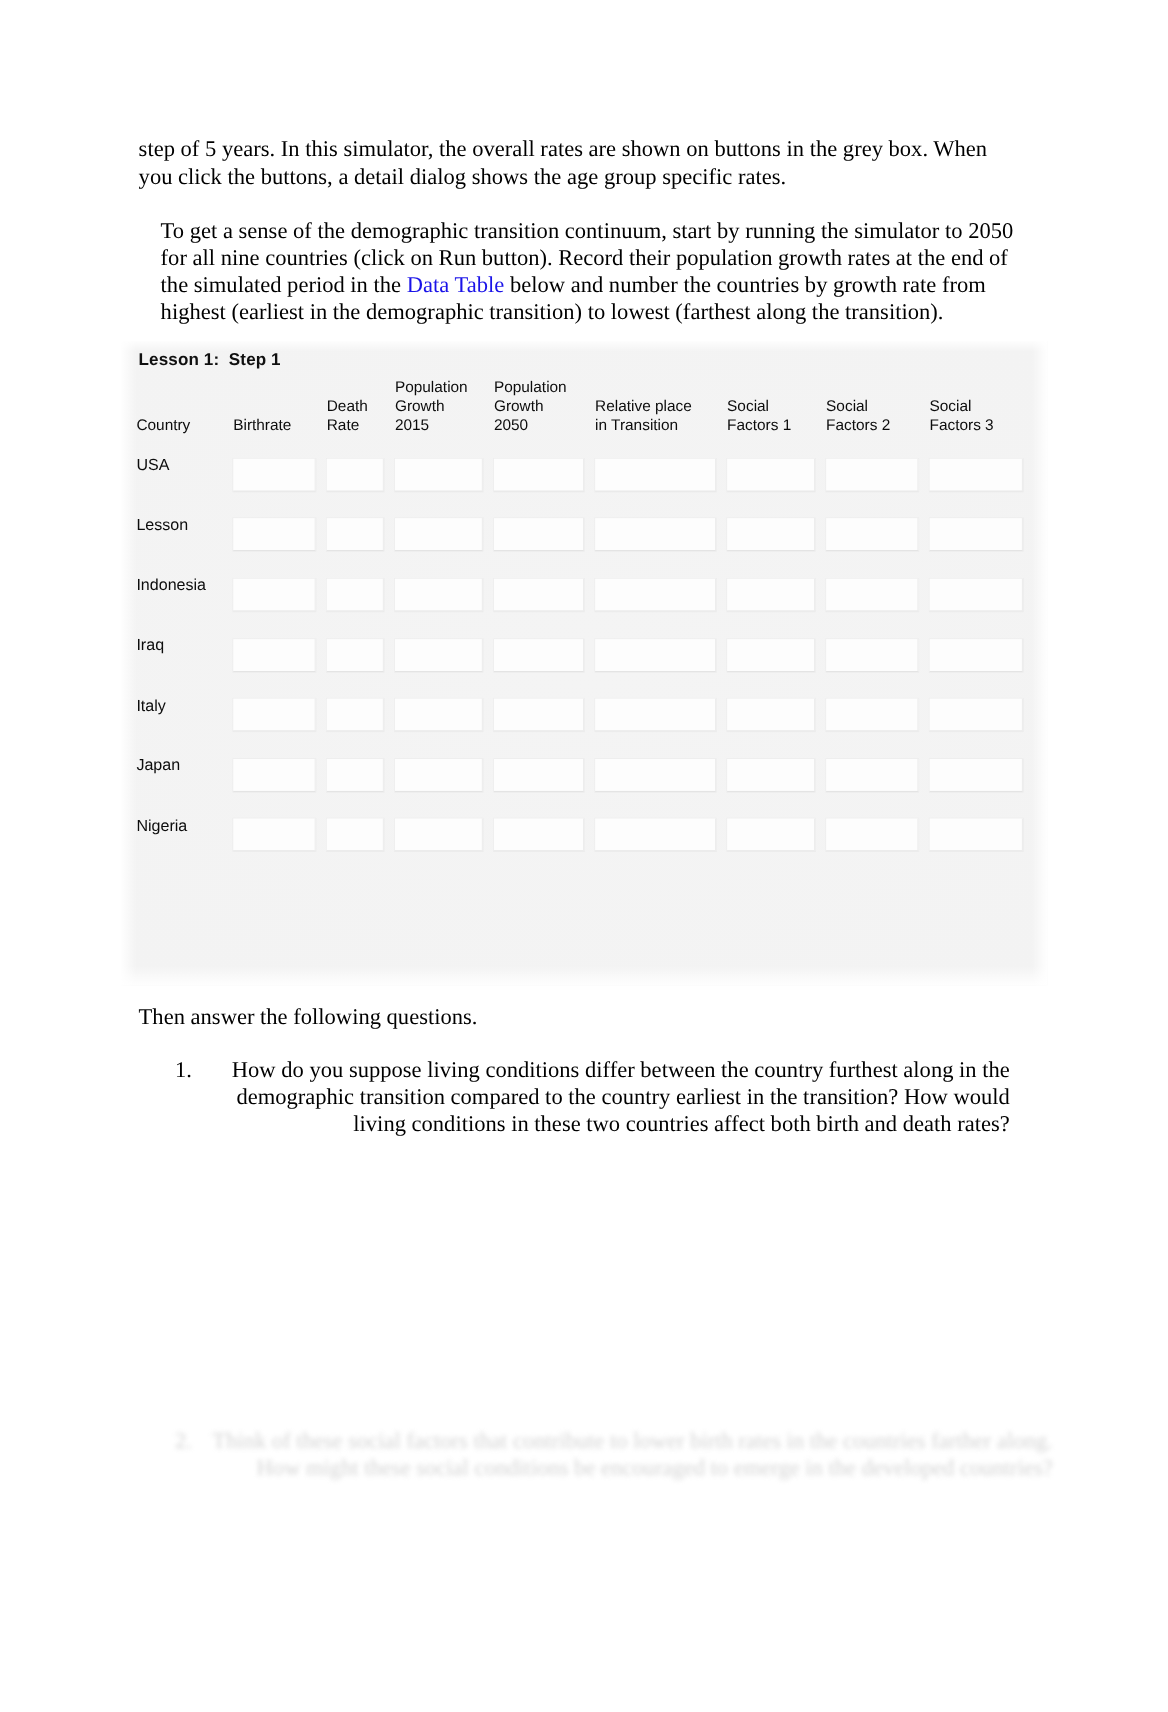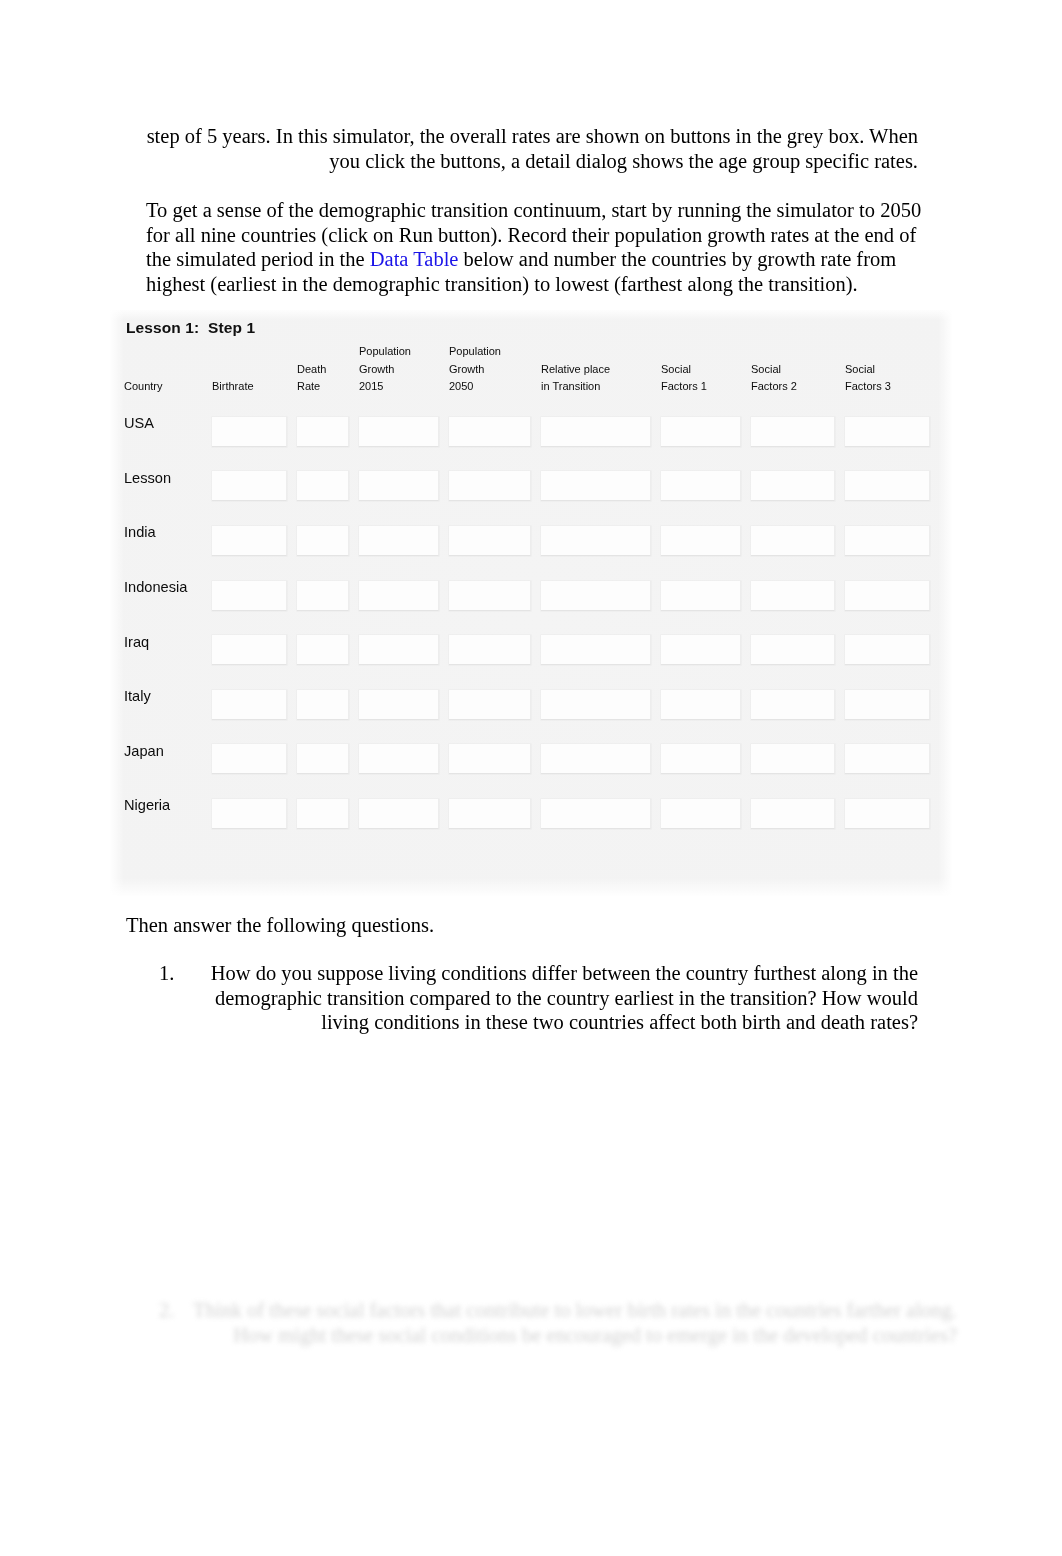--- a/index.html
+++ b/index.html
@@ -26,21 +26,21 @@
   .body-text {
     position: absolute;
     left: 126px;
     width: 792px;
     font-family: "Liberation Serif", serif;
     font-size: 20.5px;
     line-height: 24.6px;
     color: #000000;
     text-align: left;
   }
-  #para-1 { top: 124px; text-align: right; }
+  #para-1 { top: 124px; }
   #para-2 { top: 198px; margin-left: 20px; }
 
   .link-text {
     color: #1a13e8;
   }
 
   
   .table-panel {
     position: absolute;
     left: 110px;
@@ -107,21 +107,21 @@
   .c7 { width: 94px; }
   .c8 { width: 95px; }
 
   
   .hdr-row {
     height: 50px;
     align-items: flex-end;
   }
   .hdr-cell {
     font-family: "Liberation Sans", sans-serif;
-    font-size: 11px;
+    font-size: 14px;
     line-height: 17.2px;
     color: #0c0c0c;
     padding-bottom: 1px;
     white-space: pre-line;
   }
 
   
   .data-row {
     height: 54.6px;
     align-items: center;
@@ -293,49 +293,20 @@
             </div>
             <div class="col c7 cell-wrap">
               <input type="text" class="field" value="" style="">
             </div>
             <div class="col c8 cell-wrap">
               <input type="text" class="field" value="" style="">
             </div>
           </div>
           <div class="grid-row data-row">
             <div class="col c0">
-              <div class="row-label">India</div>
-            </div>
-            <div class="col c1 cell-wrap">
-              <input type="text" class="field" value="" style="">
-            </div>
-            <div class="col c2 cell-wrap">
-              <input type="text" class="field" value="" style="">
-            </div>
-            <div class="col c3 cell-wrap">
-              <input type="text" class="field" value="" style="">
-            </div>
-            <div class="col c4 cell-wrap">
-              <input type="text" class="field" value="" style="">
-            </div>
-            <div class="col c5 cell-wrap">
-              <input type="text" class="field" value="" style="">
-            </div>
-            <div class="col c6 cell-wrap">
-              <input type="text" class="field" value="" style="">
-            </div>
-            <div class="col c7 cell-wrap">
-              <input type="text" class="field" value="" style="">
-            </div>
-            <div class="col c8 cell-wrap">
-              <input type="text" class="field" value="" style="">
-            </div>
-          </div>
-          <div class="grid-row data-row">
-            <div class="col c0">
               <div class="row-label">Indonesia</div>
             </div>
             <div class="col c1 cell-wrap">
               <input type="text" class="field" value="" style="">
             </div>
             <div class="col c2 cell-wrap">
               <input type="text" class="field" value="" style="">
             </div>
             <div class="col c3 cell-wrap">
               <input type="text" class="field" value="" style="">

